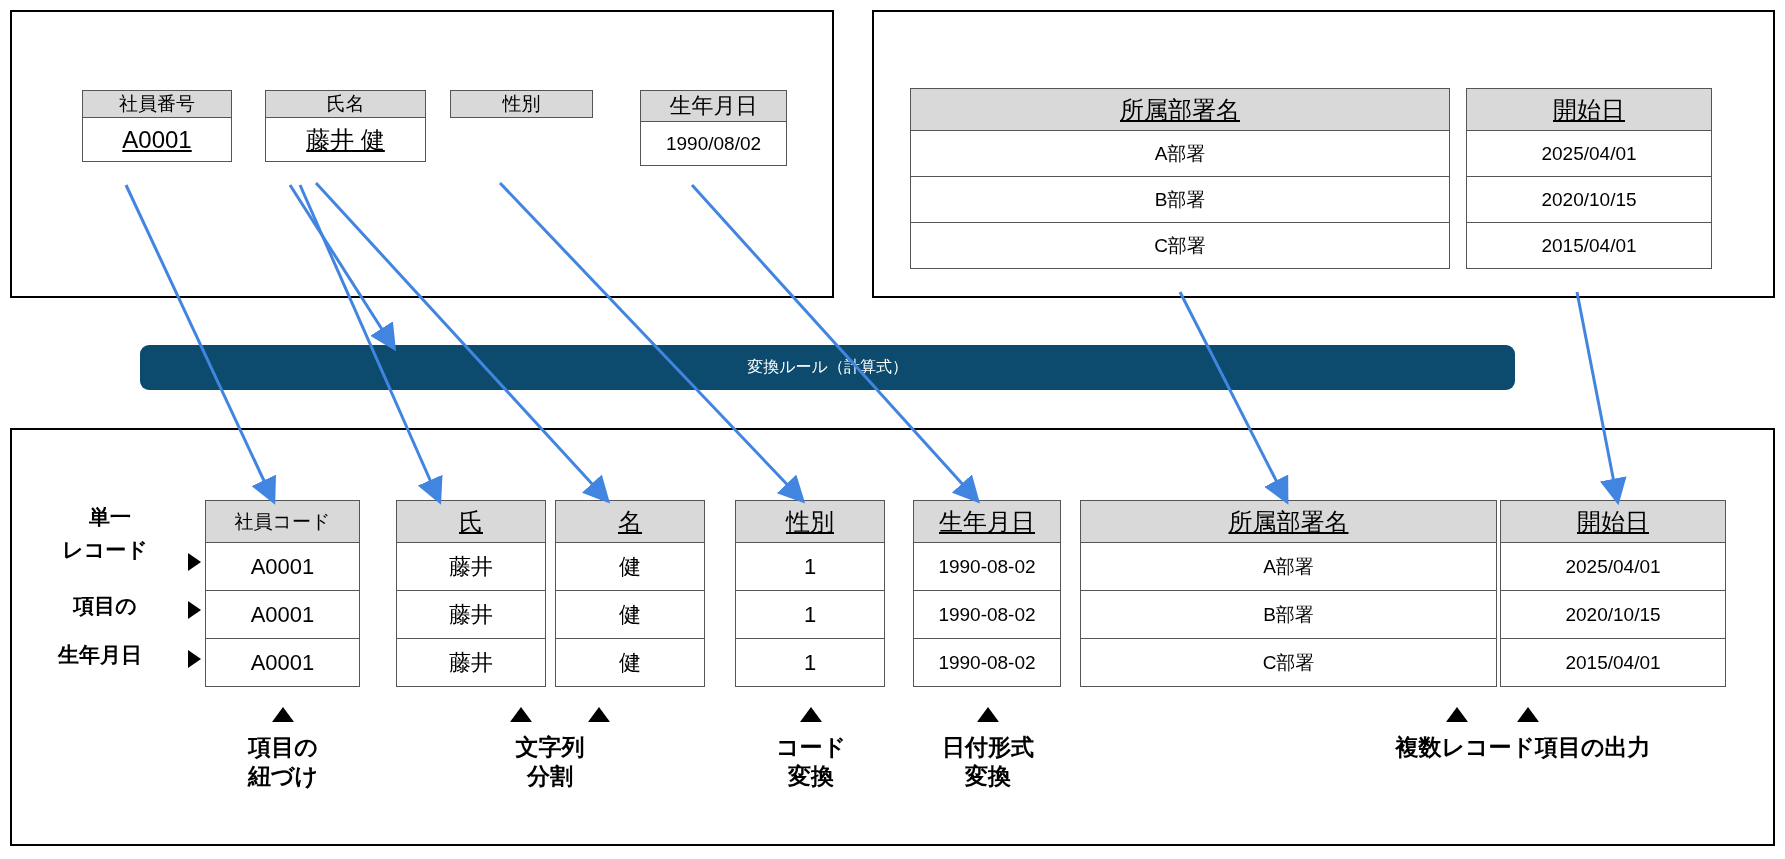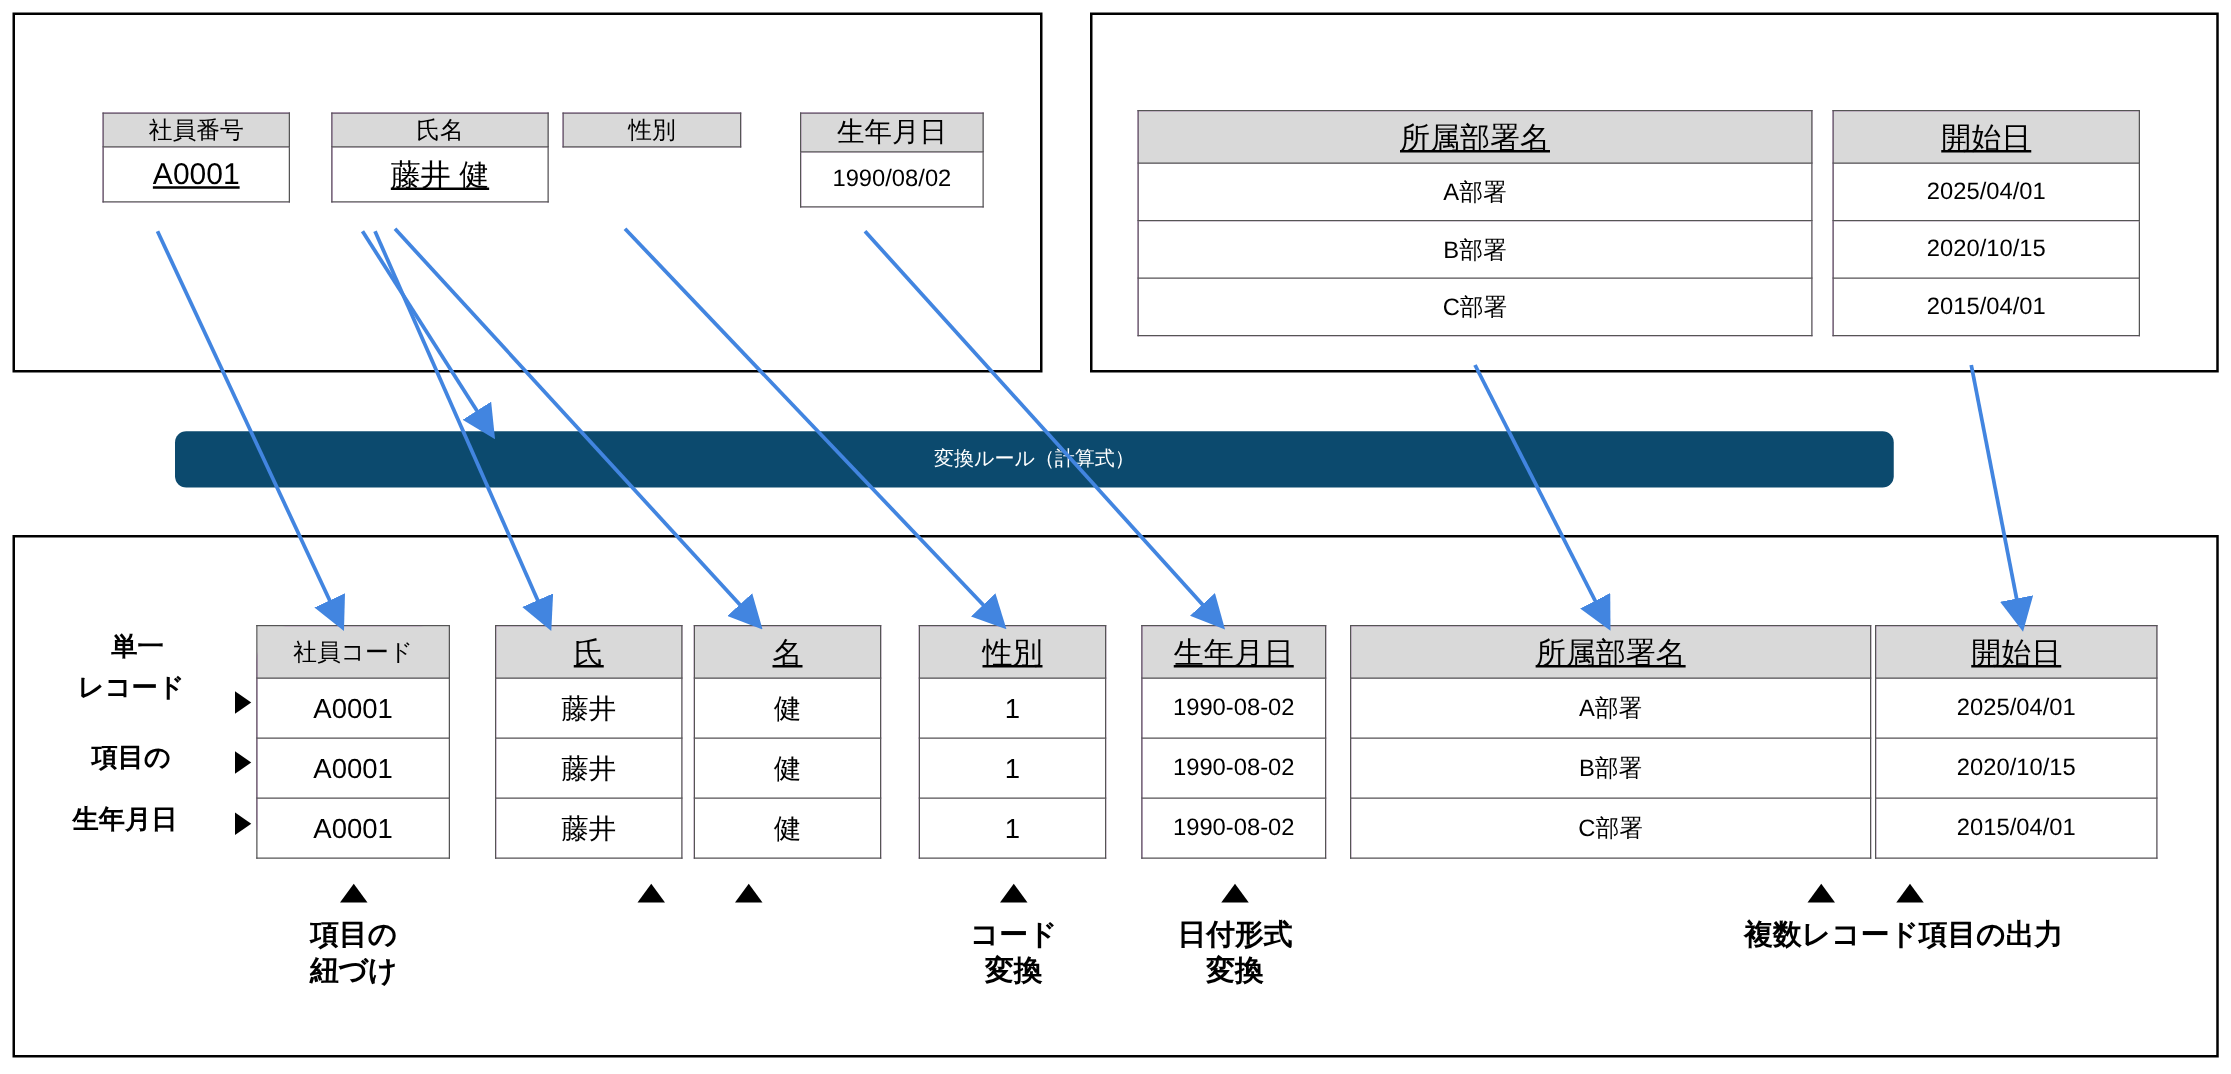--- a/index.html
+++ b/index.html
@@ -36,21 +36,21 @@
   }
   .panel-title {
     position: absolute;
     font-size: 21px;
     color: #000000;
     white-space: nowrap;
   }
   .tbl {
     position: absolute;
     border-collapse: collapse;
-    background: #f0abfc;
+    background: #4d7c0f;
     box-sizing: border-box;
     z-index: 3;
     padding-left: 20px;
   }
   .tbl td, .tbl th {
     border: 1px solid #555555;
     box-sizing: border-box;
     text-align: center;
     vertical-align: middle;
     font-weight: normal;
@@ -148,21 +148,21 @@
     <tbody>
         <tr>
           <th class="cell-md">社員番号</th>
         </tr>
     <tr>
           <td class="cell-xl" style="height:44px;">A0001</td>
         </tr>
   </tbody>
     </table>
 
-  <table class="tbl" style="left:265px; top:90px; width:174px;">
+  <table class="tbl" style="left:265px; top:90px; width:161px;">
     <tbody>
         <tr>
           <th class="cell-md">氏名</th>
         </tr>
     <tr>
           <td class="cell-xl" style="height:44px;">藤井 健</td>
         </tr>
   </tbody>
     </table>
 
@@ -353,20 +353,22 @@
         </tr>
   </tbody>
     </table>
 
   <div class="tri-up" style="left:272px; top:707px;"></div>
   <div class="caption" style="left:203px; top:733px; width:160px;">項目の
 紐づけ</div>
 
   <div class="tri-up" style="left:510px; top:707px;"></div>
   <div class="tri-up" style="left:588px; top:707px;"></div>
+  <div class="caption" style="left:470px; top:733px; width:160px;">文字列
+分割</div>
 
   <div class="tri-up" style="left:800px; top:707px;"></div>
   <div class="caption" style="left:731px; top:733px; width:160px;">コード
 変換</div>
 
   <div class="tri-up" style="left:977px; top:707px;"></div>
   <div class="caption" style="left:908px; top:733px; width:160px;">日付形式
 変換</div>
 
   <div class="tri-up" style="left:1446px; top:707px;"></div>

